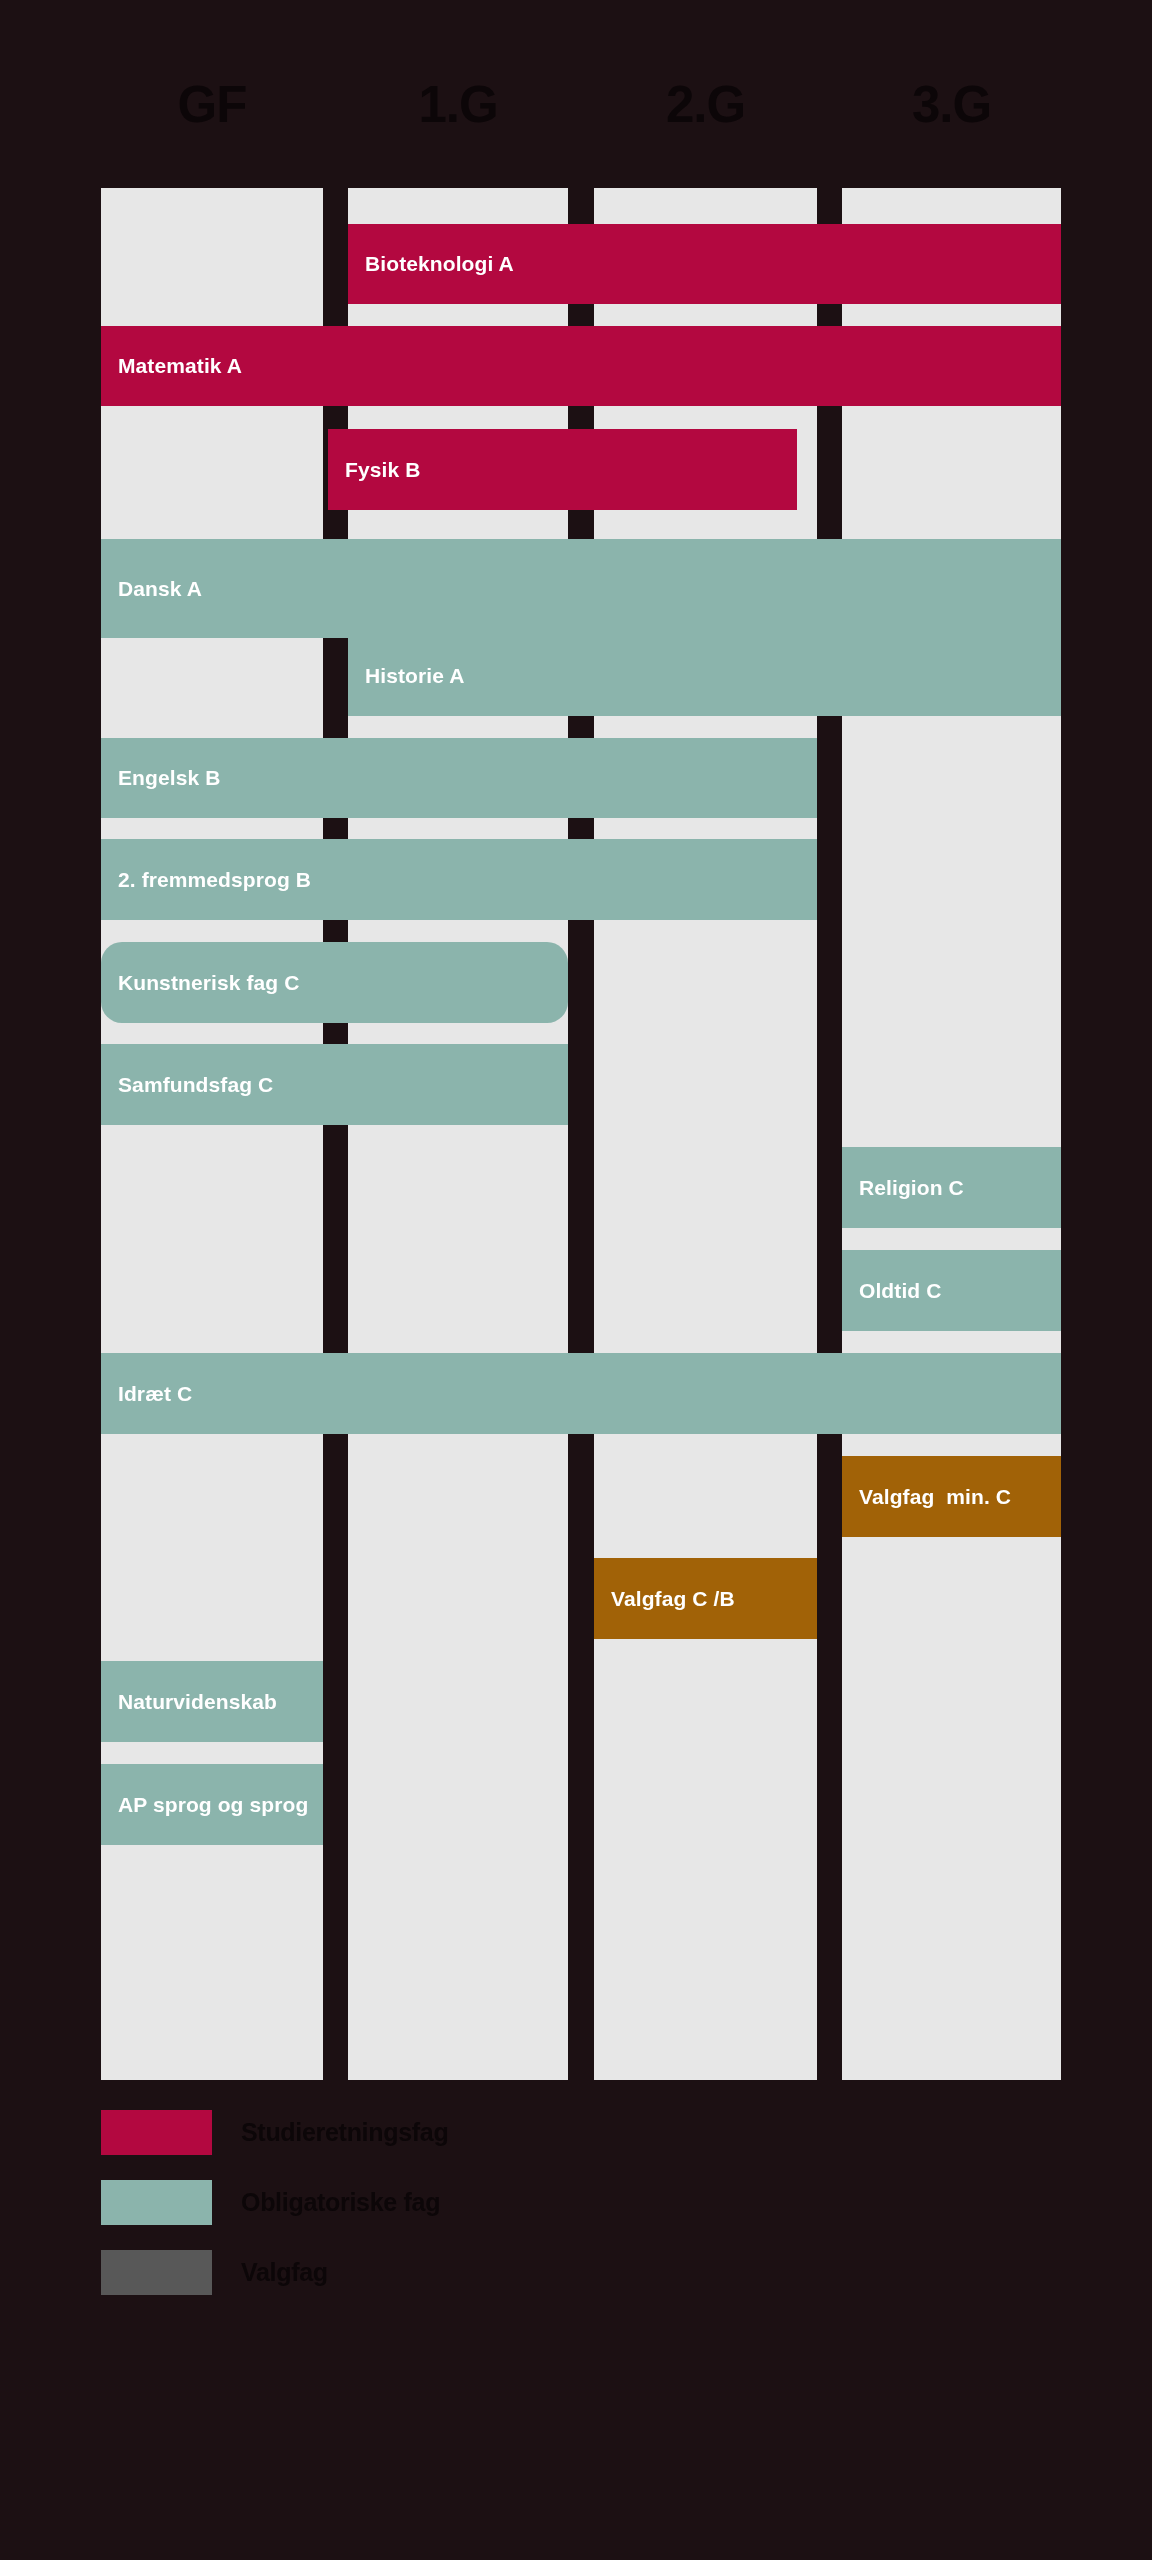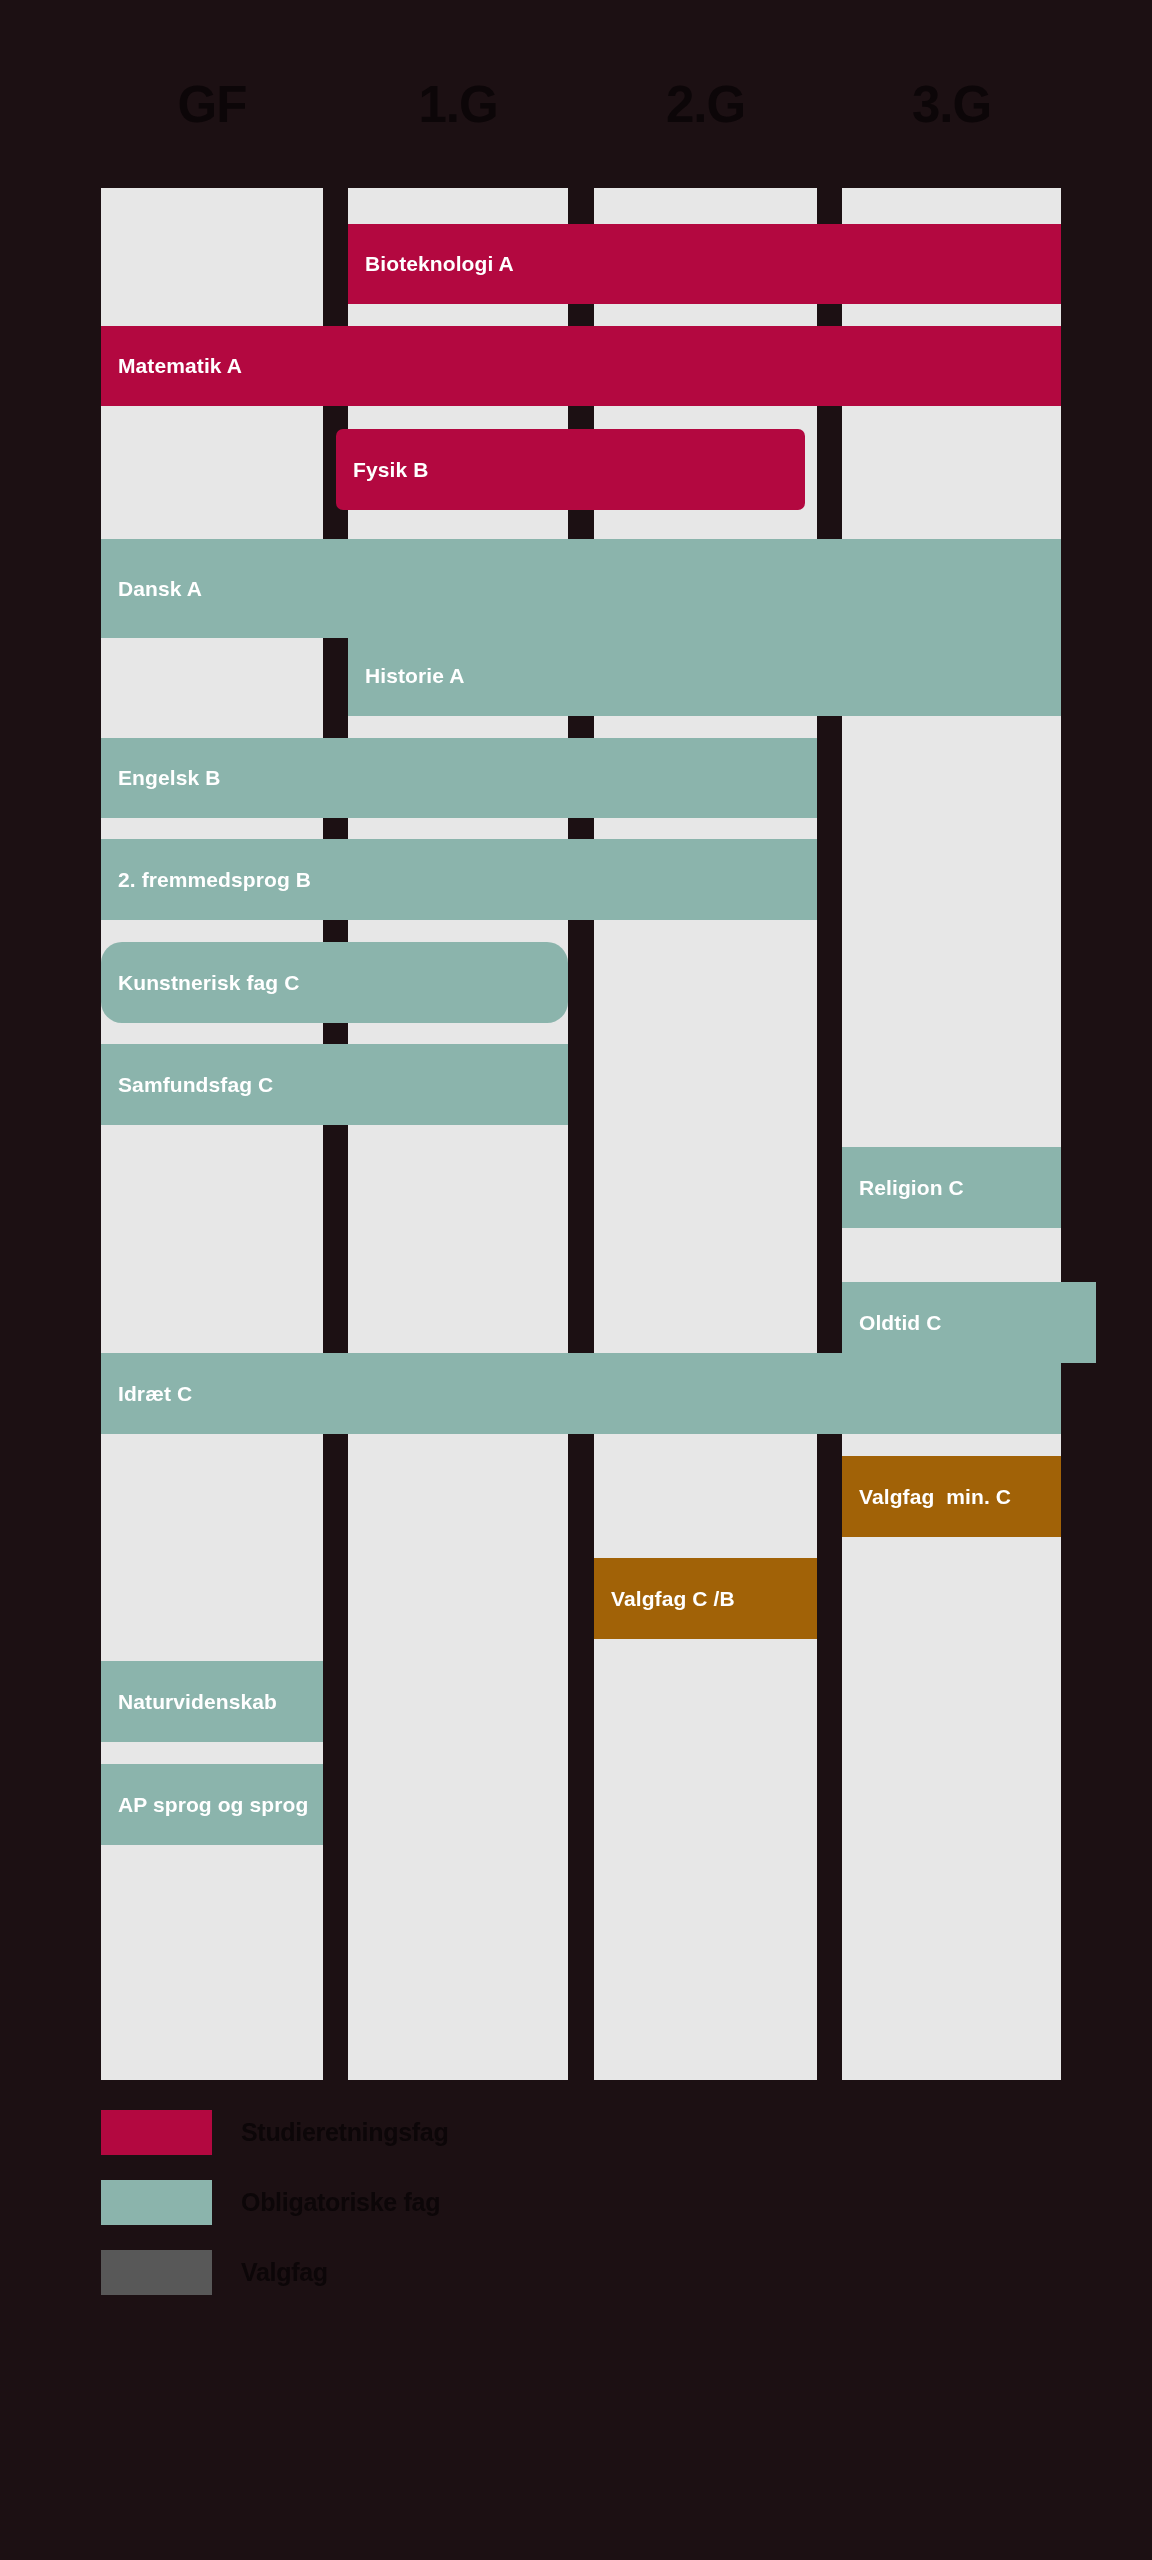--- a/index.html
+++ b/index.html
@@ -114,29 +114,29 @@
       <div class="col-header" style="left: 842px; width: 219px;">3.G</div>
     </div>
 
   <div id="grid">
       <div class="track" style="left: 101px; width: 222px; top: 188px; height: 1892px;"></div>
       <div class="track" style="left: 348px; width: 220px; top: 188px; height: 1892px;"></div>
       <div class="track" style="left: 594px; width: 223px; top: 188px; height: 1892px;"></div>
       <div class="track" style="left: 842px; width: 219px; top: 188px; height: 1892px;"></div>
       <div class="bar sr" style="left: 348px; width: 713px; top: 224px; height: 80px;">Bioteknologi A</div>
       <div class="bar sr" style="left: 101px; width: 960px; top: 326px; height: 80px;">Matematik A</div>
-      <div class="bar sr" style="left: 336px; width: 469px; top: 429px; height: 81px; border-radius: 7px;">Fysik B</div>
+      <div class="bar sr" style="left: 328px; width: 469px; top: 429px; height: 81px;">Fysik B</div>
       <div class="bar ob" style="left: 101px; width: 960px; top: 539px; height: 99px;">Dansk A</div>
       <div class="bar ob" style="left: 348px; width: 713px; top: 635px; height: 81px;">Historie A</div>
       <div class="bar ob" style="left: 101px; width: 716px; top: 738px; height: 80px;">Engelsk B</div>
       <div class="bar ob" style="left: 101px; width: 716px; top: 839px; height: 81px;">2. fremmedsprog B</div>
       <div class="bar ob" style="left: 101px; width: 467px; top: 942px; height: 81px; border-radius: 21px;">Kunstnerisk fag C</div>
       <div class="bar ob" style="left: 101px; width: 467px; top: 1044px; height: 81px;">Samfundsfag C</div>
       <div class="bar ob" style="left: 842px; width: 219px; top: 1147px; height: 81px;">Religion C</div>
-      <div class="bar ob" style="left: 842px; width: 254px; top: 1250px; height: 81px; margin-top: 32px;">Oldtid C</div>
+      <div class="bar ob" style="left: 842px; width: 219px; top: 1250px; height: 81px;">Oldtid C</div>
       <div class="bar ob" style="left: 101px; width: 960px; top: 1353px; height: 81px;">Idræt C</div>
       <div class="bar vf" style="left: 842px; width: 219px; top: 1456px; height: 81px;">Valgfag  min. C</div>
       <div class="bar vf" style="left: 594px; width: 223px; top: 1558px; height: 81px;">Valgfag C /B</div>
       <div class="bar ob" style="left: 101px; width: 222px; top: 1661px; height: 81px;">Naturvidenskab</div>
       <div class="bar ob" style="left: 101px; width: 222px; top: 1764px; height: 81px;">AP sprog og sprog</div>
     </div>
 
   <div id="legend">
       <div class="legend-row">
         <div class="legend-swatch sr"></div>

